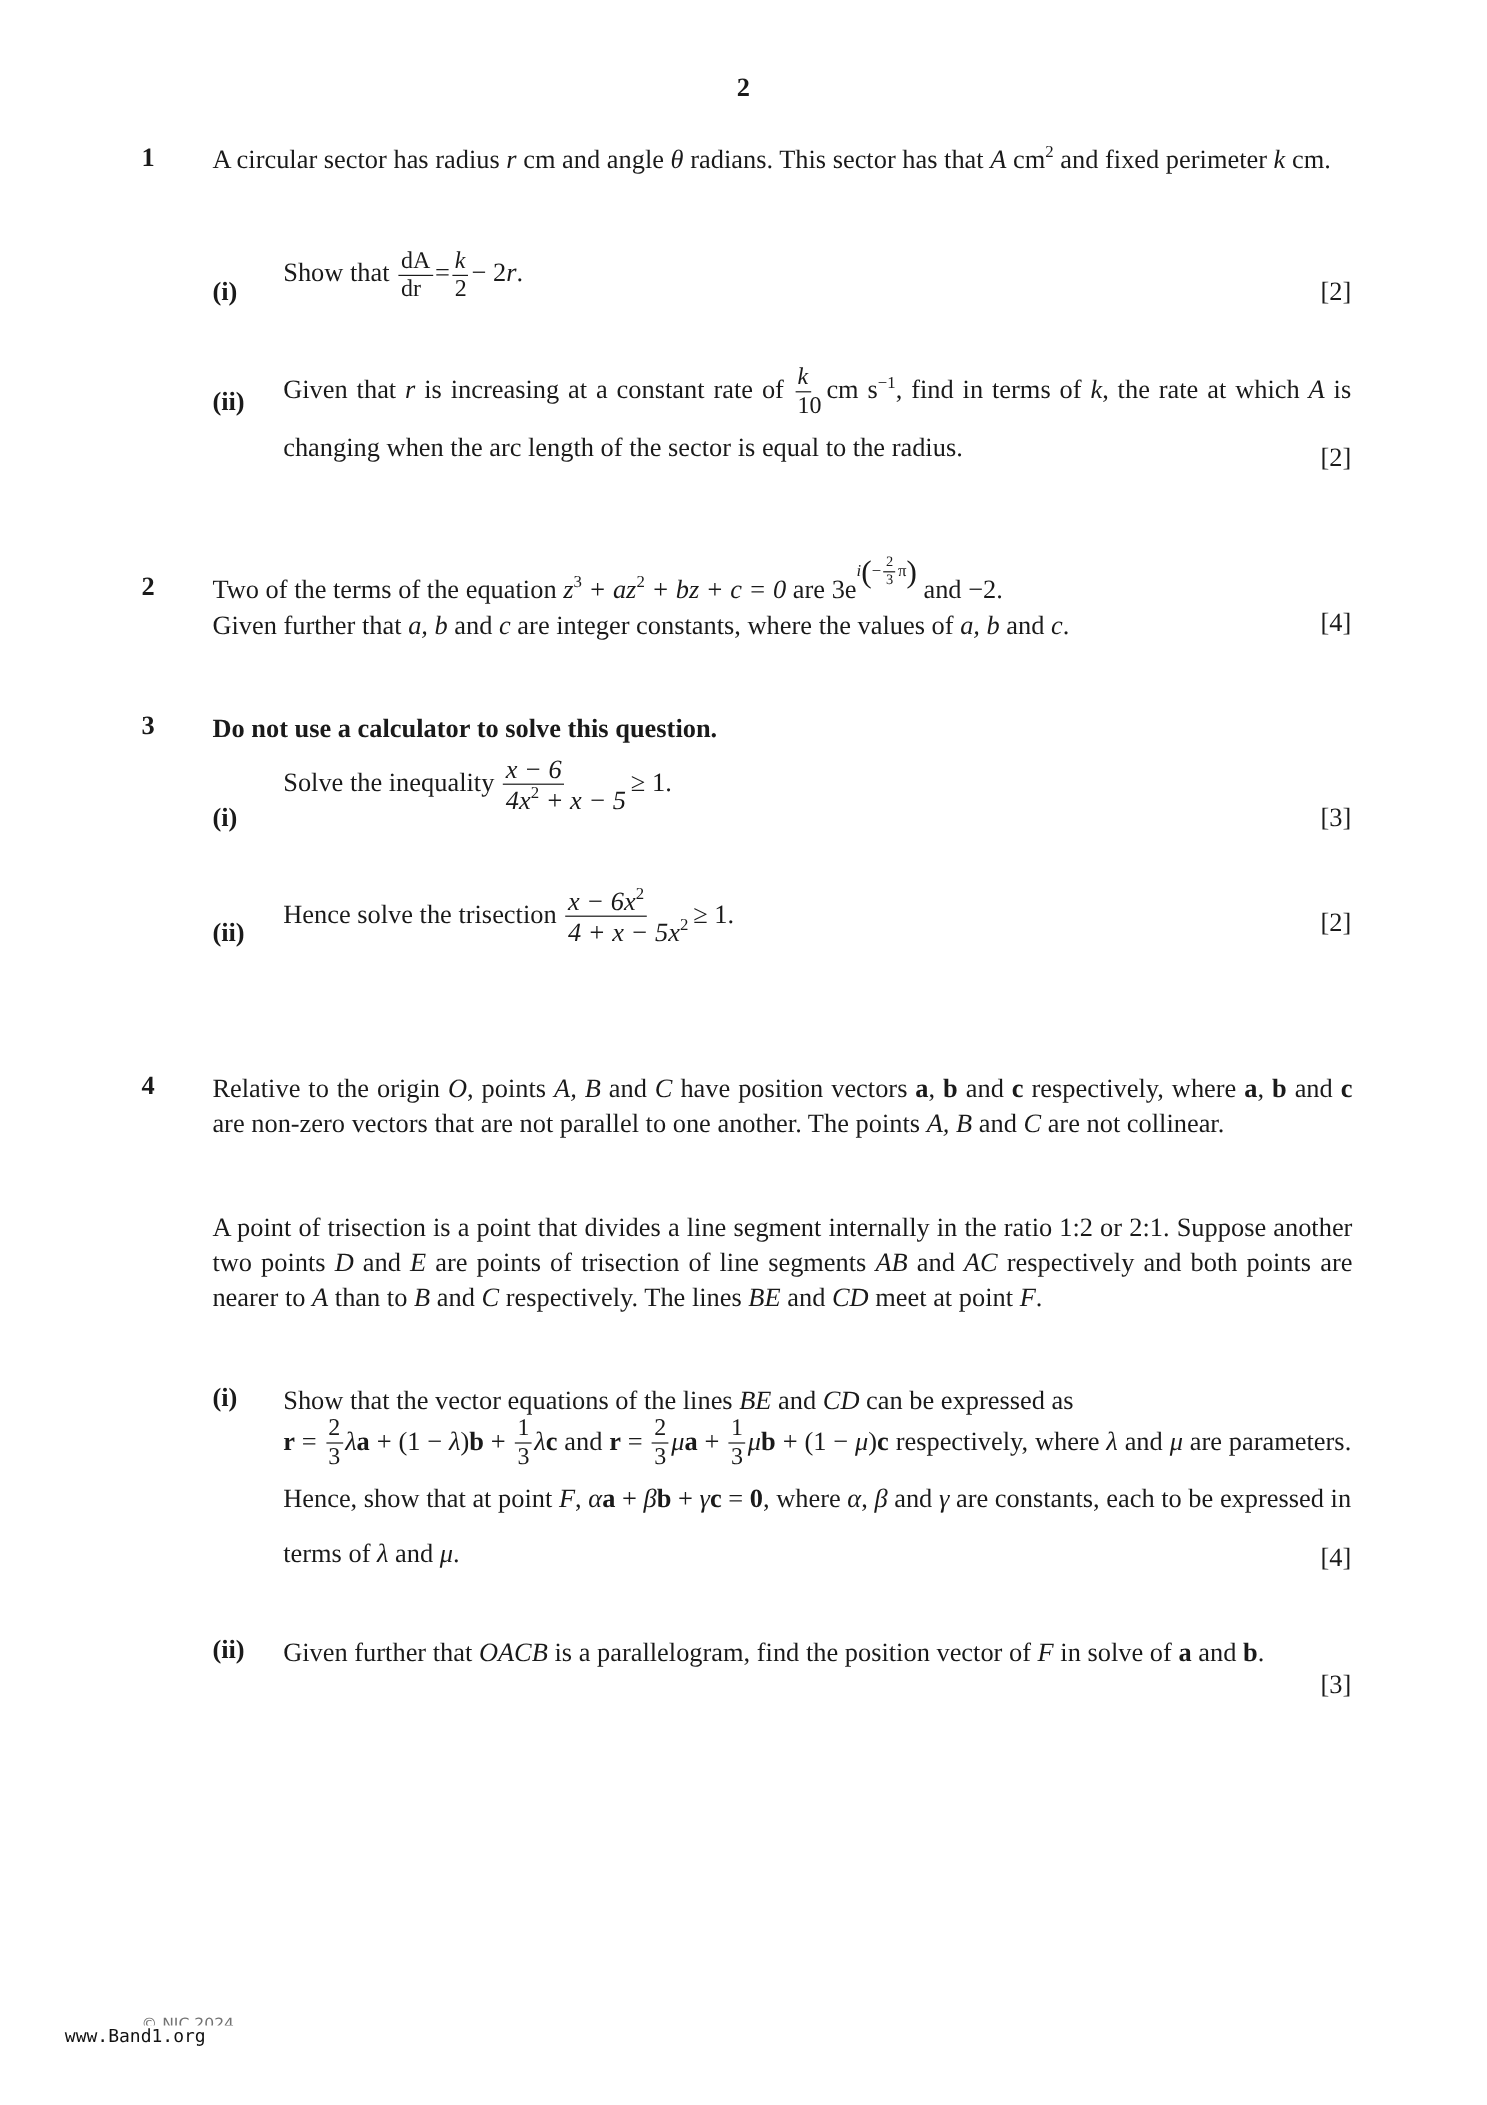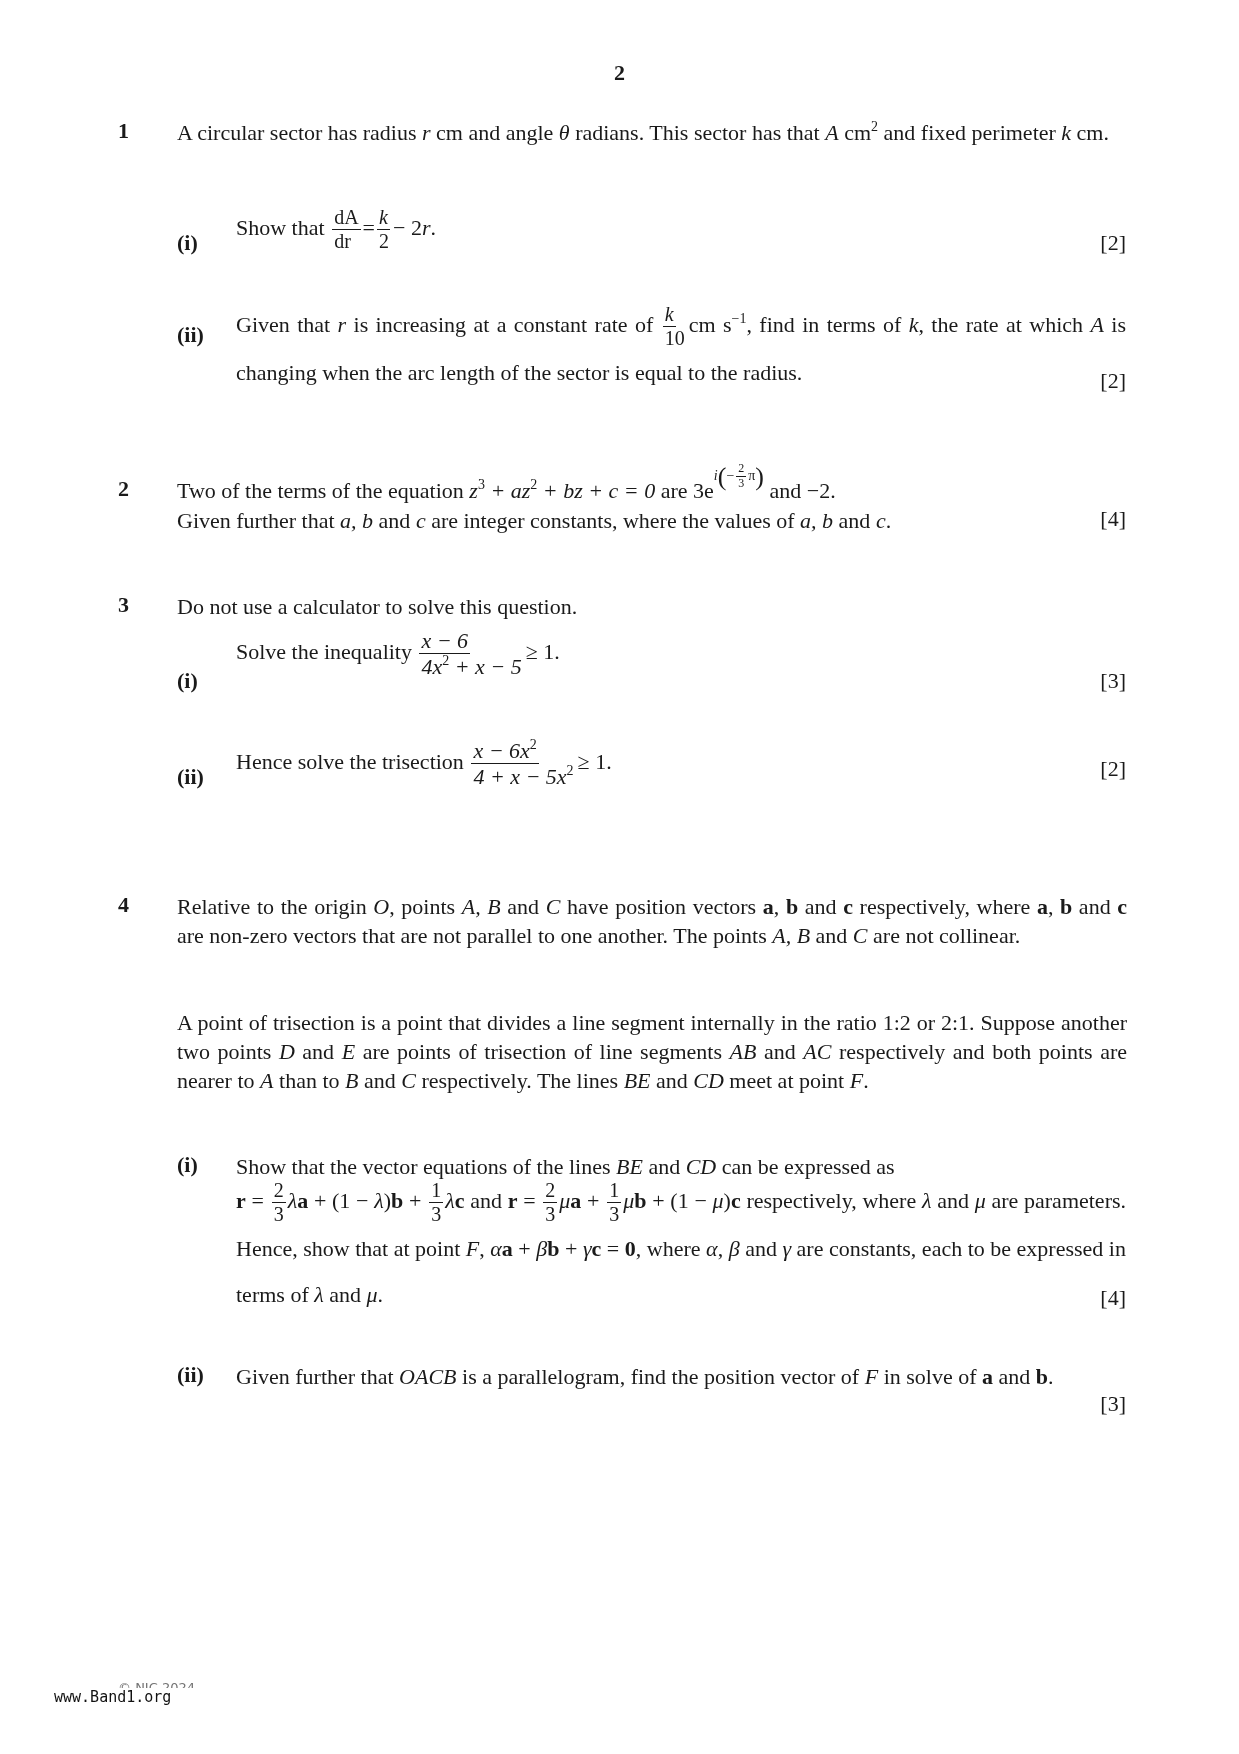--- a/index.html
+++ b/index.html
@@ -67,21 +67,21 @@
         <span class="num">2</span>
         <span class="den">3</span>
       </span><span>π</span><span class="bracket">)</span></span><span> and −2.</span>
 </div>
 <div class="abs text" style="top:506px; width:820px">
   <span>Given further that </span><i>a, b</i><span> and </span><i>c</i><span> are integer constants, where the values of </span><i>a, b</i><span> and </span><i>c</i><span>.</span>
 </div>
 <div class="abs marks" style="top:506px">[4]</div>
 
 <div class="abs qnum" style="top:592px">3</div>
-<div class="abs text" style="top:592px; font-weight:normal">Do not use a calculator to solve this question.</div>
+<div class="abs text" style="top:592px; font-weight:bold">Do not use a calculator to solve this question.</div>
 
 <div class="abs sub" style="top:668px">(i)</div>
 <div class="abs subtext" style="top:628px">
   <span>Solve the inequality</span>
   <span class="frac">
       <i class="num">x − 6</i>
       <span class="den"><i>4x</i><sup>2</sup><i> + x − 5</i></span>
     </span><span>≥ 1.</span>
 </div>
 <div class="abs marks" style="top:668px">[3]</div>

